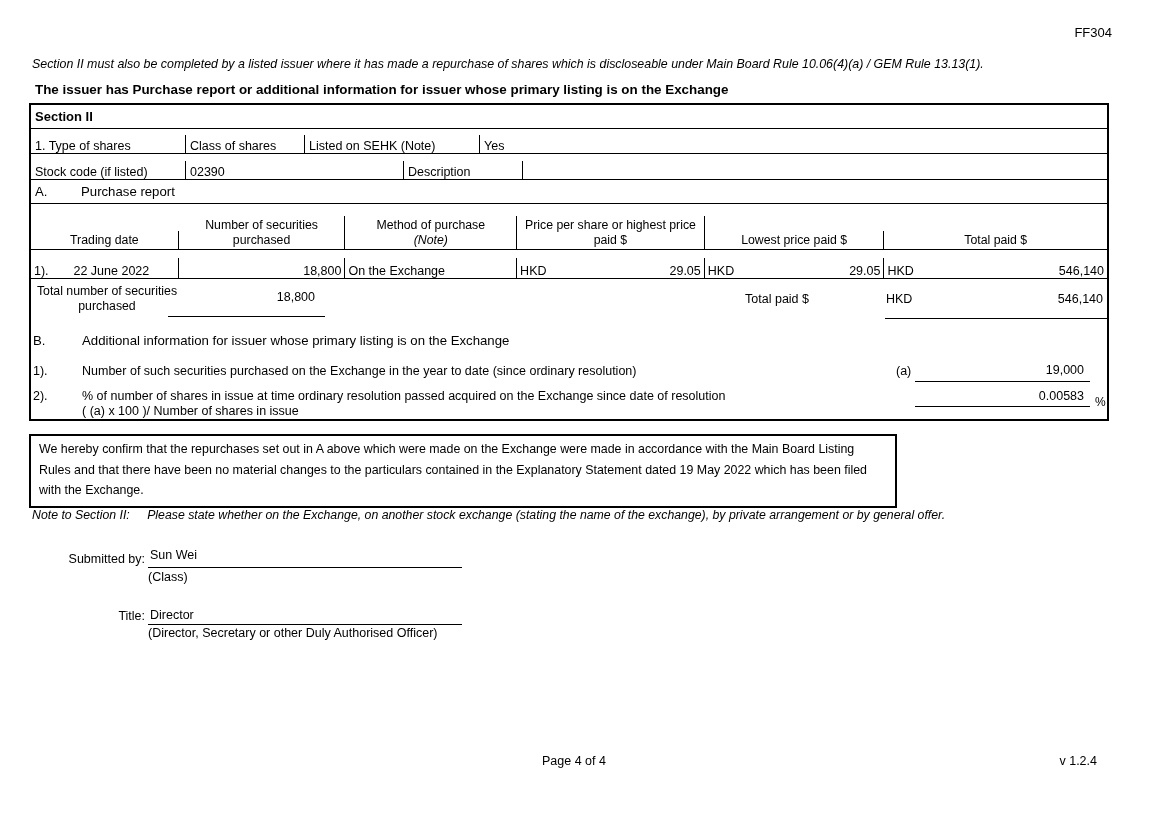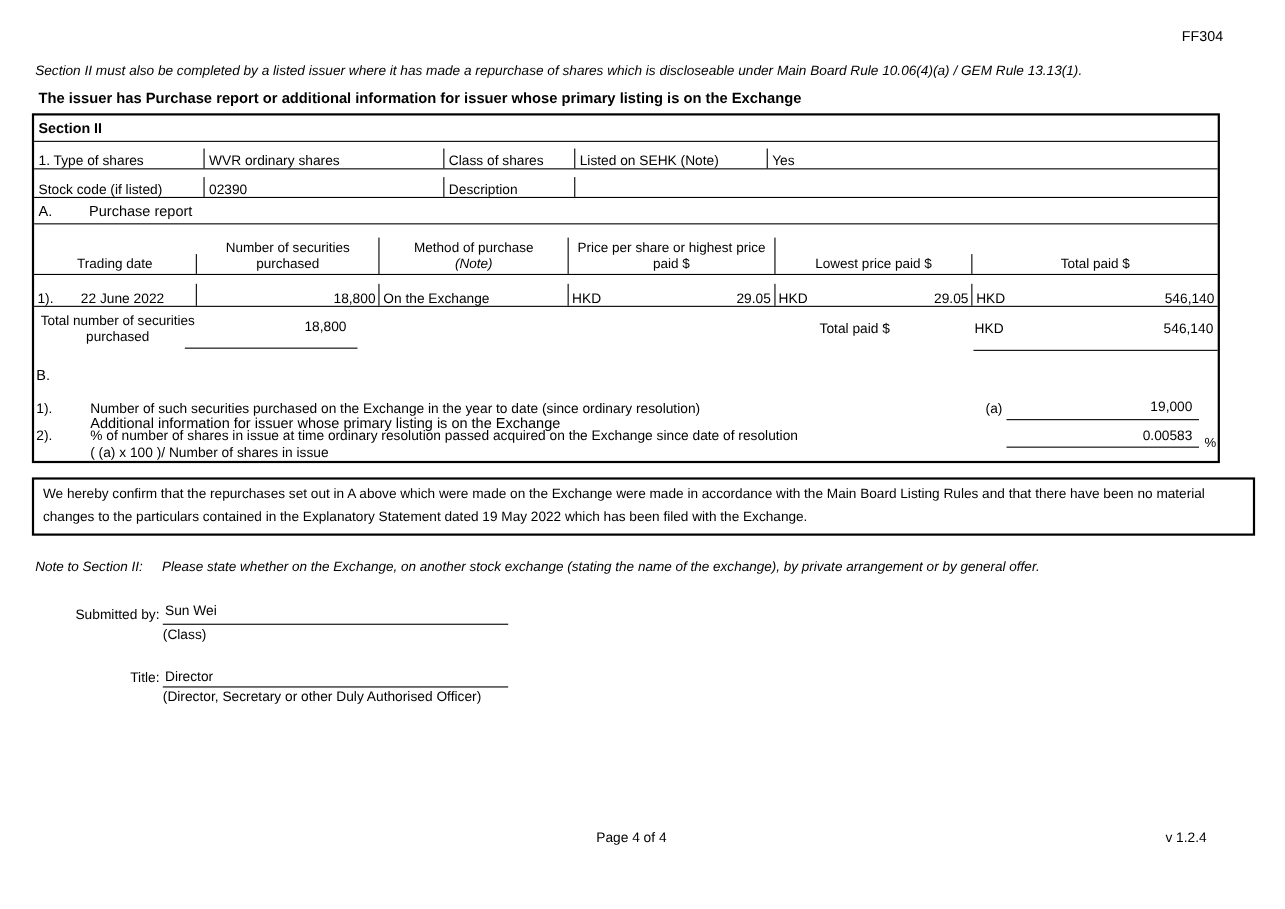--- a/index.html
+++ b/index.html
@@ -20,42 +20,41 @@
   .cell.last { border-right:none; }
   .hcell { border-right:1px solid #000; display:flex; flex-direction:column; justify-content:center;
            align-items:center; text-align:center; padding:2px 5px; line-height:14.5px; font-size:12.3px; }
   .hcell.last { border-right:none; }
   .dcell { border-right:1px solid #000; position:relative; padding:6px 3px 0 3px; }
   .dcell.last { border-right:none; }
   .rel { position:relative; }
   .uline { border-bottom:1.5px solid #000; }
   .hr { height:0; border-bottom:1.5px solid #000; }
 
-  .confirmbox { left:29px; top:434px; width:1112px; min-height:46px; border:2px solid #000;
+  .confirmbox { left:29px; top:434px; width:868px; min-height:46px; border:2px solid #000;
                 padding:3px 8px 5px 8px; line-height:20.5px; font-size:12.4px; }
   .seclet { font-size:13.2px; }
 </style>
 </head>
 <body>
 
 <div class="abs right" style="left:1000px; top:25px; width:112px; font-size:13px;">FF304</div>
 
 <div class="abs italic" style="left:32px; top:57px; width:1100px; font-size:12.4px;">Section II must also be completed by a listed issuer where it has made a repurchase of shares which is discloseable under Main Board Rule 10.06(4)(a) / GEM Rule 13.13(1).</div>
 
 <div class="abs bold" style="left:35px; top:82px; width:1080px; font-size:13.4px;">The issuer has Purchase report or additional information for issuer whose primary listing is on the Exchange</div>
 
 <div class="abs formbox">
 
   <div class="frow bb" style="height:24px; align-items:center; padding-left:4px;">
     <span class="bold" style="font-size:13px;">Section II</span>
   </div>
 
   <div class="frow bb" style="height:25px;">
     <div class="cell" style="width:155px;">1. Type of shares</div>
-    <div class="cell" style="width:218px;">WVR ordinary shares</div>
     <div class="cell" style="width:119px;">Class of shares</div>
     <div class="cell" style="width:175px;">Listed on SEHK (Note)</div>
     <div class="cell last" style="width:195px;">Yes</div>
   </div>
 
   <div class="frow bb" style="height:26px;">
     <div class="cell" style="width:155px;">Stock code (if listed)</div>
     <div class="cell" style="width:218px;">02390</div>
     <div class="cell" style="width:119px;">Description</div>
     <div class="cell last" style="flex:1;"></div>
@@ -102,21 +101,21 @@
   <div class="rel" style="height:44px;">
     <div class="abs center" style="left:0px; top:5px; width:152px; line-height:15px; font-size:12.3px;">Total number of securities purchased</div>
     <div class="abs uline right" style="left:137px; top:8px; width:157px; height:30px; padding:3px 10px 0 0;">18,800</div>
     <div class="abs right" style="left:628px; top:13px; width:150px;">Total paid $</div>
     <div class="abs" style="left:855px; top:13px;">HKD</div>
     <div class="abs uline right" style="left:854px; top:8px; width:222px; height:32px; padding:5px 4px 0 0;">546,140</div>
   </div>
 
   <div class="rel" style="height:98px;">
     <span class="abs seclet" style="left:2px; top:10px;">B.</span>
-    <span class="abs seclet" style="left:51px; top:10px;margin-top:44px;">Additional information for issuer whose primary listing is on the Exchange</span>
+    <span class="abs seclet" style="left:51px; top:10px;">Additional information for issuer whose primary listing is on the Exchange</span>
 
     <span class="abs" style="left:2px; top:41px;">1).</span>
     <span class="abs" style="left:51px; top:41px;">Number of such securities purchased on the Exchange in the year to date (since ordinary resolution)</span>
     <span class="abs" style="left:865px; top:41px;">(a)</span>
     <div class="abs uline right" style="left:884px; top:40px; width:175px; height:19px; padding-right:6px;">19,000</div>
 
     <span class="abs" style="left:2px; top:66px;">2).</span>
     <span class="abs" style="left:51px; top:66px; width:800px;">% of number of shares in issue at time ordinary resolution passed acquired on the Exchange since date of resolution</span>
     <span class="abs" style="left:51px; top:81px;">( (a) x 100 )/ Number of shares in issue</span>
     <div class="abs uline right" style="left:884px; top:66px; width:175px; height:18px; padding-right:6px;">0.00583</div>

